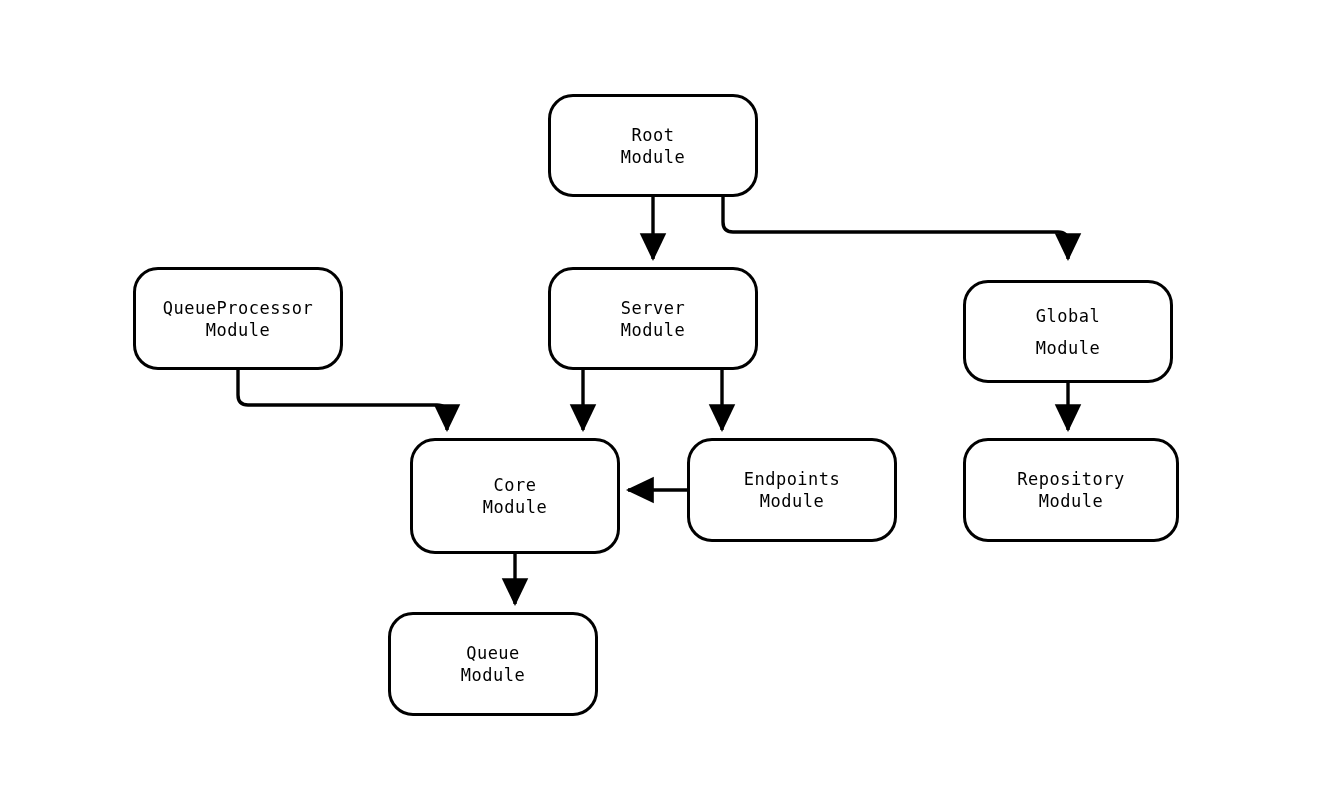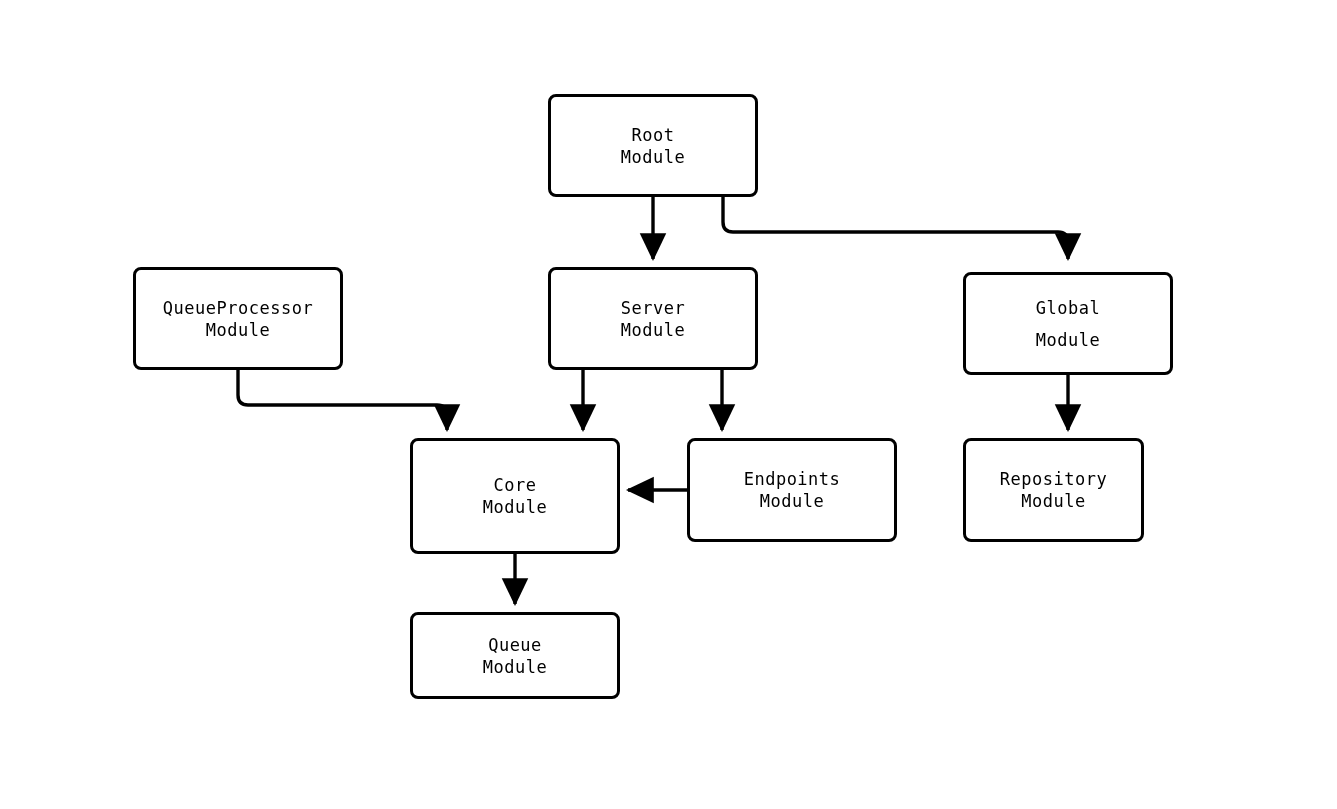--- a/index.html
+++ b/index.html
@@ -20,21 +20,21 @@
     left: 0;
     top: 0;
     width: 1337px;
     height: 809px;
   }
   .node {
     position: absolute;
     box-sizing: border-box;
     background: #ffffff;
     border: 3px solid #000000;
-    border-radius: 8px;
+    border-radius: 25px;
     display: flex;
     flex-direction: column;
     align-items: center;
     justify-content: center;
     z-index: 2;
   }
   .node-line {
     font-family: "DejaVu Sans Mono", "Liberation Mono", monospace;
     font-size: 17px;
     line-height: 22px;
@@ -84,38 +84,38 @@
   <div class="node" style="left:133px; top:267px; width:210px; height:103px;">
     <span class="node-line">QueueProcessor</span>
     <span class="node-line">Module</span>
   </div>
 
   <div class="node" style="left:548px; top:267px; width:210px; height:103px;text-align:center;">
     <span class="node-line">Server</span>
     <span class="node-line">Module</span>
   </div>
 
-  <div class="node" style="left:963px; top:272px; width:210px; height:103px;gap:10px;">
+  <div class="node" style="left:963px; top:280px; width:210px; height:103px;gap:10px;">
     <span class="node-line">Global</span>
     <span class="node-line">Module</span>
   </div>
 
   <div class="node" style="left:410px; top:438px; width:210px; height:116px;">
     <span class="node-line">Core</span>
     <span class="node-line">Module</span>
   </div>
 
   <div class="node" style="left:687px; top:438px; width:210px; height:104px;">
     <span class="node-line">Endpoints</span>
     <span class="node-line">Module</span>
   </div>
 
-  <div class="node" style="left:963px; top:438px; width:181px; height:104px;text-align:center;">
+  <div class="node" style="left:963px; top:438px; width:216px; height:104px;text-align:center;">
     <span class="node-line">Repository</span>
     <span class="node-line">Module</span>
   </div>
 
-  <div class="node" style="left:410px; top:612px; width:210px; height:87px;text-align:right;">
+  <div class="node" style="left:388px; top:612px; width:210px; height:104px;text-align:right;">
     <span class="node-line">Queue</span>
     <span class="node-line">Module</span>
   </div>
 
 </div>
 
 </body></html>

